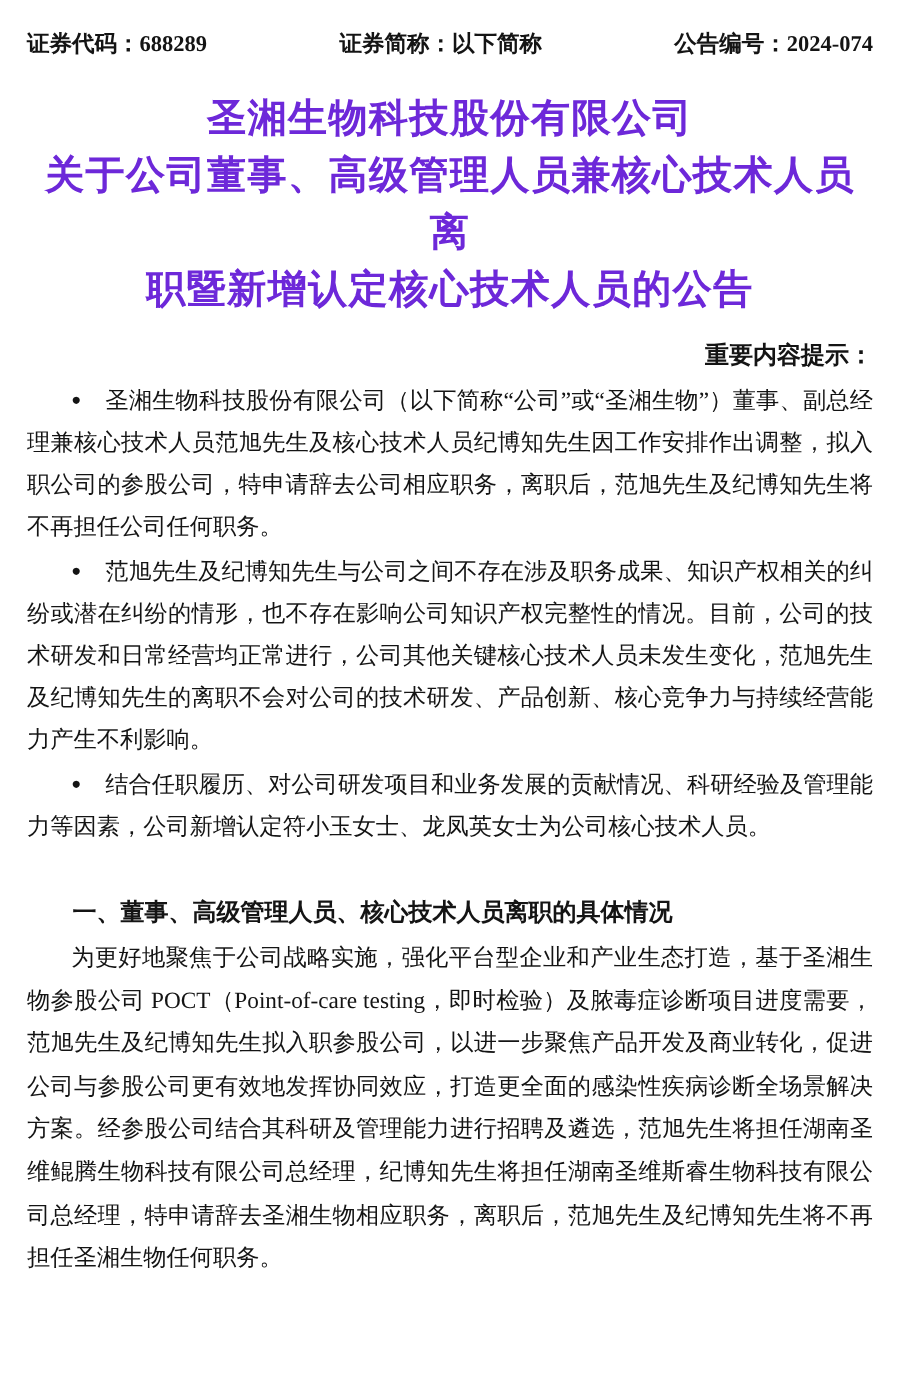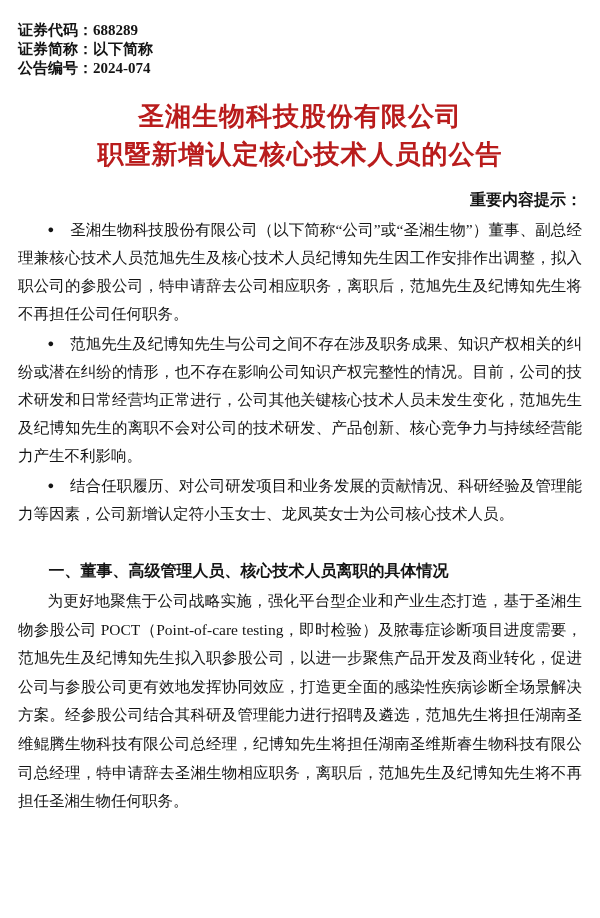--- a/index.html
+++ b/index.html
@@ -19,21 +19,20 @@
   }
   
   .doc-header {
     display: flex;
     justify-content: space-between;
     align-items: baseline;
     font-weight: bold;
     font-size: 15px;
     line-height: 19px;
     white-space: nowrap;
-    flex-direction: column;
   }
   
   .doc-title {
     margin-top: 19px;
     text-align: center;
     font-family: "Liberation Sans", "DejaVu Sans", sans-serif;
     font-weight: bold;
     font-size: 26px;
     line-height: 38px;
     letter-spacing: 1px;
@@ -93,22 +92,23 @@
 <body>
 
 <div class="page">
 
   <div class="doc-header">
     <span><span>证券代码：</span><span>688289</span></span>
     <span><span>证券简称：</span><span>以下简称</span></span>
     <span><span>公告编号：</span><span>2024-074</span></span>
   </div>
 
-  <h1 class="doc-title" style="color: #b91c1c;">
+  <h1 class="doc-title" style="color: #6d28d9;">
     <span class="title-line">圣湘生物科技股份有限公司</span>
+    <span class="title-line">关于公司董事、高级管理人员兼核心技术人员离</span>
     <span class="title-line">职暨新增认定核心技术人员的公告</span>
   </h1>
 
 
   <p class="notice-heading">重要内容提示：</p>
 
   <p class="bullet-para"><span class="bullet-dot">●</span><span>圣湘生物科技股份有限公司（以下简称“公司”或“圣湘生物”）董事、副总经理兼核心技术人员范旭先生及核心技术人员纪博知先生因工作安排作出调整，拟入职公司的参股公司，特申请辞去公司相应职务，离职后，范旭先生及纪博知先生将不再担任公司任何职务。</span></p>
 
   <p class="bullet-para"><span class="bullet-dot">●</span><span>范旭先生及纪博知先生与公司之间不存在涉及职务成果、知识产权相关的纠纷或潜在纠纷的情形，也不存在影响公司知识产权完整性的情况。目前，公司的技术研发和日常经营均正常进行，公司其他关键核心技术人员未发生变化，范旭先生及纪博知先生的离职不会对公司的技术研发、产品创新、核心竞争力与持续经营能力产生不利影响。</span></p>
 

